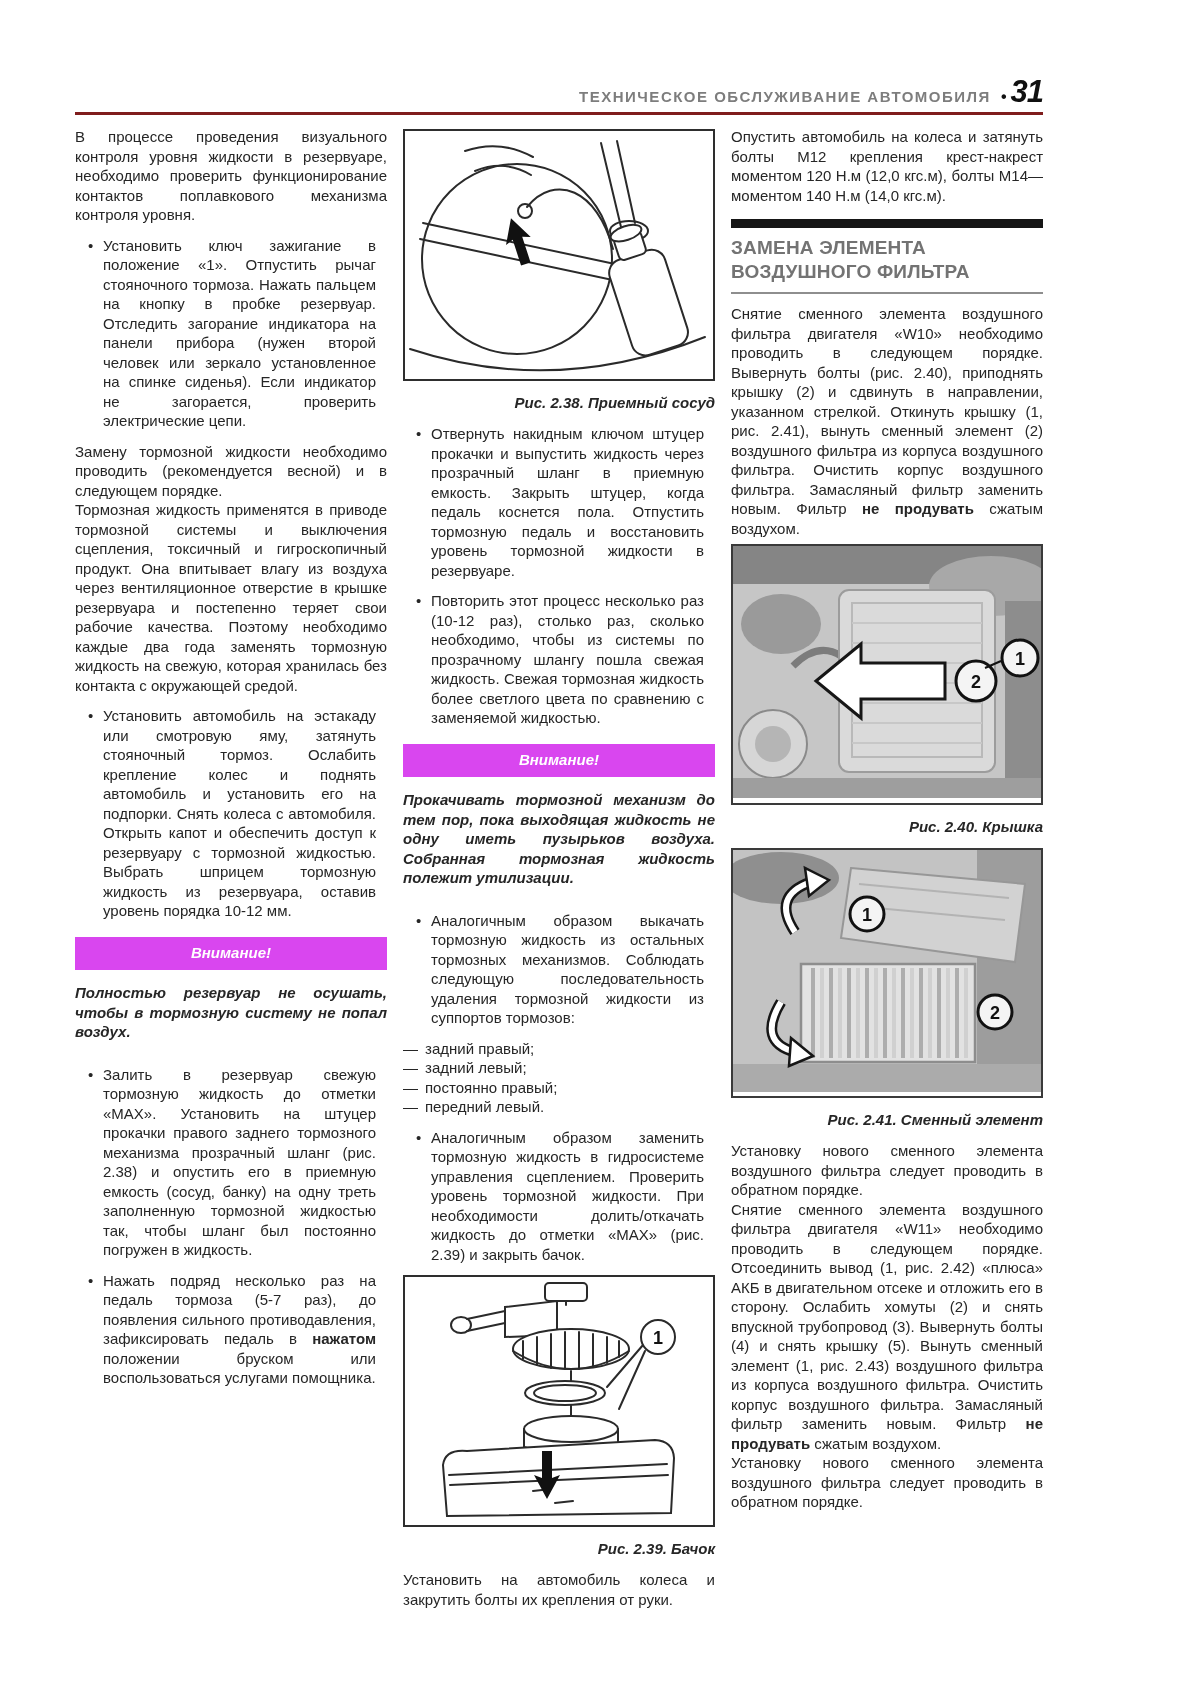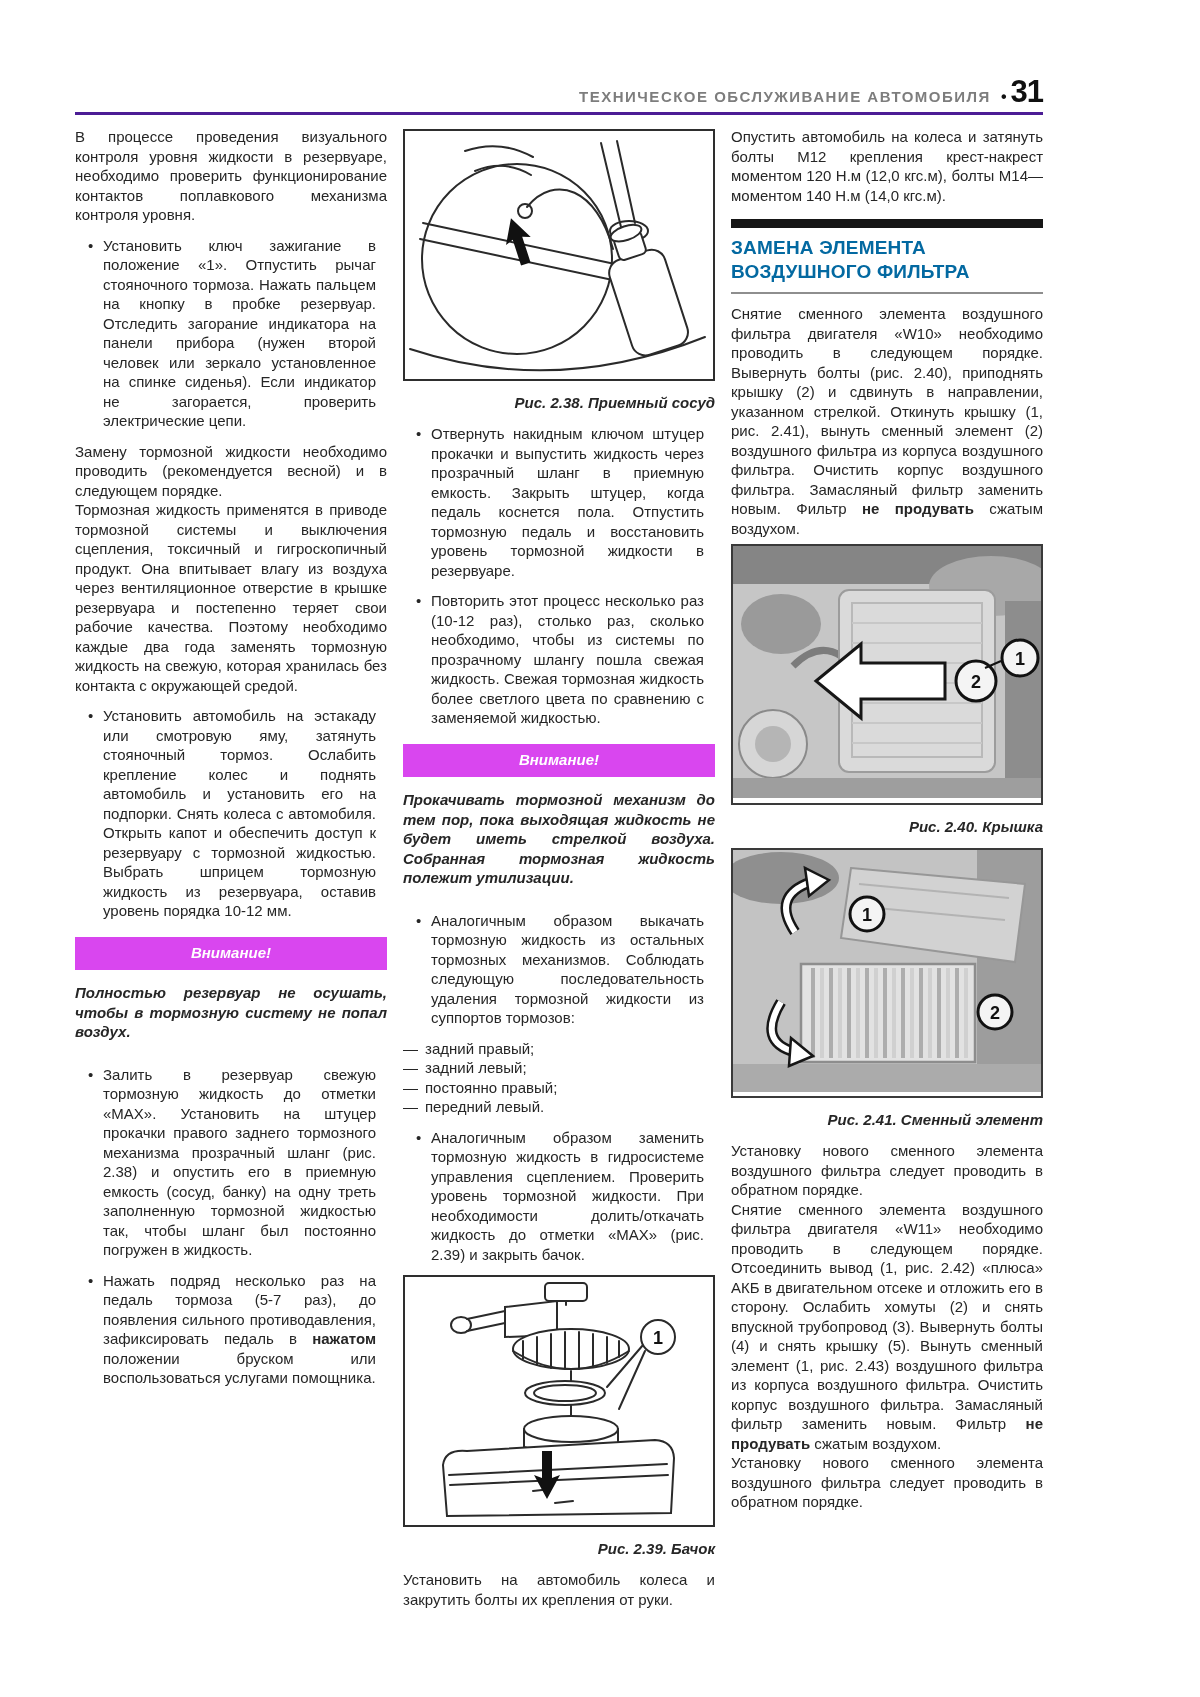--- a/index.html
+++ b/index.html
@@ -1,38 +1,38 @@
 <!DOCTYPE html>
 <html lang="ru"><head>
 <meta charset="utf-8">
 <style>
   html,body{margin:0;padding:0;background:#ffffff;}
   body{width:1200px;font-family:"Liberation Sans","DejaVu Sans",sans-serif;color:#262626;}
   .page{position:relative;width:1200px;height:1697px;overflow:hidden;background:#fff;}
   .content{position:absolute;left:75px;top:82px;width:968px;}
   
   .runhead{display:flex;justify-content:flex-end;align-items:baseline;
-           border-bottom:3px solid #4c1d95;padding-bottom:6px;}
+           border-bottom:3px solid #7f1d1d;padding-bottom:6px;}
   .runhead .rh-title{color:#7d7d7d;font-size:15px;font-weight:bold;letter-spacing:1.5px;}
   .runhead .rh-dot{color:#111;font-size:16px;font-weight:bold;margin:0 4px 0 10px;}
-  .runhead .rh-num{color:#101010;font-size:31px;font-weight:bold;letter-spacing:-1px;line-height:20px;}
+  .runhead .rh-num{color:#101010;font-size:31px;font-weight:bold;letter-spacing:-1px;line-height:20px;font-style:italic;}
   
   .cols{display:flex;gap:16px;margin-top:12px;}
   .col{width:312px;flex:0 0 312px;font-size:15px;line-height:19.5px;text-align:justify;}
   p{margin:0;}
   .par{margin:0;} .gap12{height:12px;}
   
   .bullet{position:relative;padding-left:17px;margin:11px;}
   .bullet::before{content:"\2022";position:absolute;left:2px;top:0;}
   .dash{position:relative;padding-left:22px;margin:0;}
   .dash::before{content:"\2014";position:absolute;left:0;top:0;}
   
   .sect{margin:14px 0 10px 0;}
   .sect .bar{height:9px;background:#161616;}
-  .sect .st{font-size:19px;line-height:23.5px;font-weight:bold;color:#0369a1;
+  .sect .st{font-size:19px;line-height:23.5px;font-weight:bold;color:#737373;
             padding:8px 0 9px 0;text-align:left;letter-spacing:.2px;}
   .sect .rule{height:0;border-bottom:2.5px solid #8e8e8e;}
   
   .warnbar{background:#d946ef;color:#fff;font-weight:bold;font-style:italic;
            text-align:center;font-size:15px;padding:6px 0 8px 0;margin:16px 0 13px 0;}
   .warntext{font-weight:bold;font-style:italic;text-align:justify;}
   
   .figbox{border:2px solid #2e2e2e;background:#fff;margin:2px 0 0 0;}
   .figbox svg{display:block;}
   .caption{font-weight:bold;font-style:italic;font-size:15px;line-height:19px;
@@ -96,21 +96,21 @@
             </g>
             <polygon points="0,-26 -13,-2 -5,-5 -5,22 5,22 5,-5 13,-2" transform="translate(114,112) rotate(-18)" fill="#111"></polygon>
           </svg>
         </div>
         <div class="caption">Рис. 2.38. Приемный сосуд</div>
 
         <div class="bullet"><span>Отвернуть накидным ключом штуцер прокачки и выпустить жидкость через прозрачный шланг в приемную емкость. Закрыть штуцер, когда педаль коснется пола. Отпустить тормозную педаль и восстановить уровень тормозной жидкости в резервуаре.</span></div>
         <div class="bullet"><span>Повторить этот процесс несколько раз (10-12 раз), столько раз, сколько необходимо, чтобы из системы по прозрачному шлангу пошла свежая жидкость. Свежая тормозная жидкость более светлого цвета по сравнению с заменяемой жидкостью.</span></div>
 
         <div class="warnbar">Внимание!</div>
-        <p class="warntext">Прокачивать тормозной механизм до тем пор, пока выходящая жидкость не будет иметь стрелкой воздуха. Собранная тормозная жидкость полежит утилизации.</p>
+        <p class="warntext">Прокачивать тормозной механизм до тем пор, пока выходящая жидкость не одну иметь пузырьков воздуха. Собранная тормозная жидкость полежит утилизации.</p>
         <div class="gap12"></div>
 
         <div class="bullet"><span>Аналогичным образом выкачать тормозную жидкость из остальных тормозных механизмов. Соблюдать следующую последовательность удаления тормозной жидкости из суппортов тормозов:</span></div>
         <div class="dash">задний правый;</div>
         <div class="dash">задний левый;</div>
         <div class="dash">постоянно правый;</div>
         <div class="dash">передний левый.</div>
         <div class="bullet"><span>Аналогичным образом заменить тормозную жидкость в гидросистеме управления сцеплением. Проверить уровень тормозной жидкости. При необходимости долить/откачать жидкость до отметки «MAX» (рис. 2.39) и закрыть бачок.</span></div>
 
         <div class="figbox" style="margin-top:10px;">

